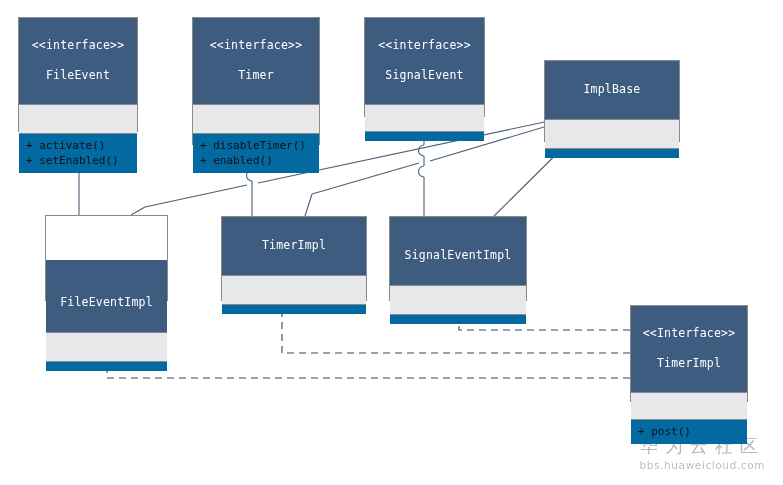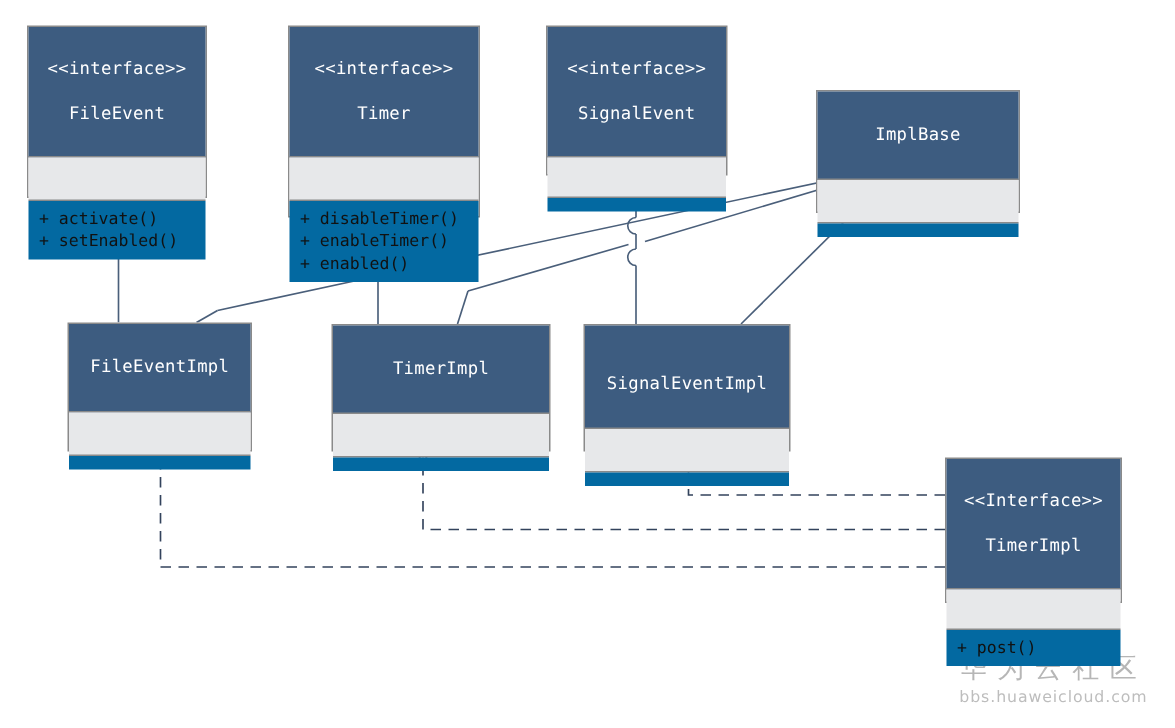--- a/index.html
+++ b/index.html
@@ -173,21 +173,20 @@
   </div>
 
   <div class="uml-class" style="left:192px; top:17px; width:128px; height:128px;">
     <div class="uml-header">
       <span class="stereo">&lt;&lt;interface&gt;&gt;</span>
       <span class="cname">Timer</span>
     </div>
     <div class="uml-attrs" style="height:28px;"></div>
     <div class="uml-ops">
       <div>+ disableTimer()</div>
-      <div>+ enableTimer()</div>
       <div>+ enabled()</div>
     </div>
   </div>
 
   <div class="uml-class" style="left:364px; top:17px; width:121px; height:100px;">
     <div class="uml-header">
       <span class="stereo">&lt;&lt;interface&gt;&gt;</span>
       <span class="cname">SignalEvent</span>
     </div>
     <div class="uml-attrs" style="height:26px;"></div>
@@ -196,21 +195,21 @@
 
   <div class="uml-class" style="left:544px; top:28px; width:136px; height:82px;margin-top:32px;">
     <div class="uml-header" style="padding-top:6px; padding-bottom:7px;">
       <span class="cname">ImplBase</span>
     </div>
     <div class="uml-attrs" style="height:28px;"></div>
     <div class="uml-ops"></div>
   </div>
 
   <div class="uml-class" style="left:45px; top:215px; width:123px; height:86px;">
-    <div class="uml-header" style="padding-top:6px; padding-bottom:7px;">
+    <div class="uml-header" style="padding-top:20px; padding-bottom:7px;margin-top:44px;">
       <span class="cname">FileEventImpl</span>
     </div>
     <div class="uml-attrs" style="height:28px;"></div>
     <div class="uml-ops"></div>
   </div>
 
   <div class="uml-class" style="left:221px; top:216px; width:146px; height:85px;">
     <div class="uml-header" style="padding-top:6px; padding-bottom:7px;">
       <span class="cname">TimerImpl</span>
     </div>

